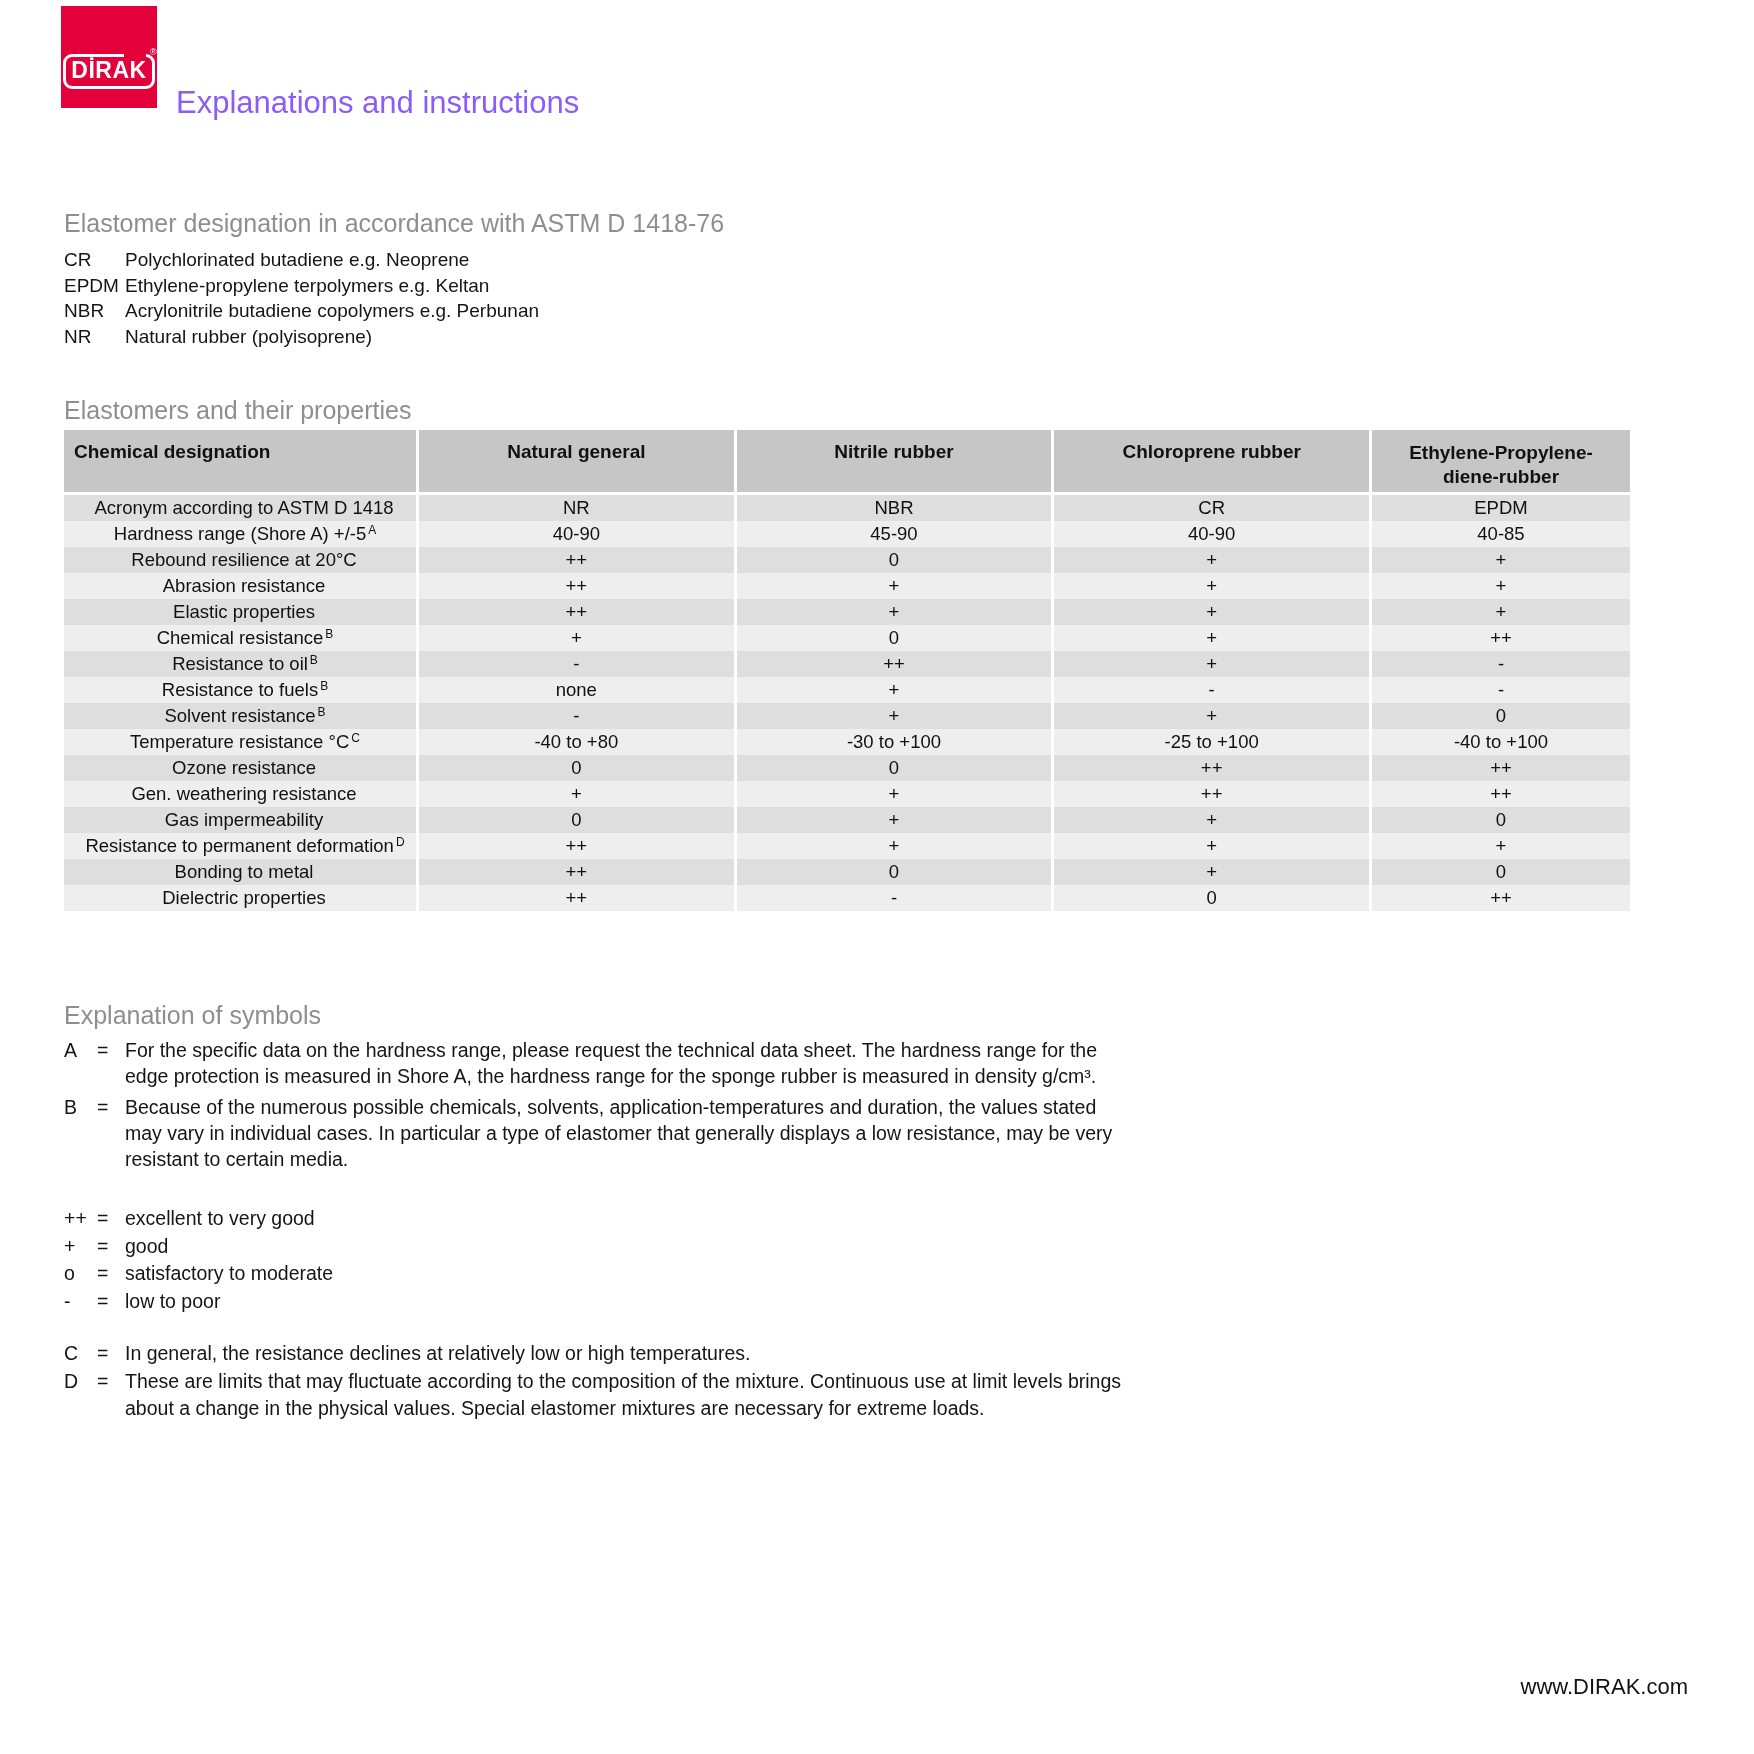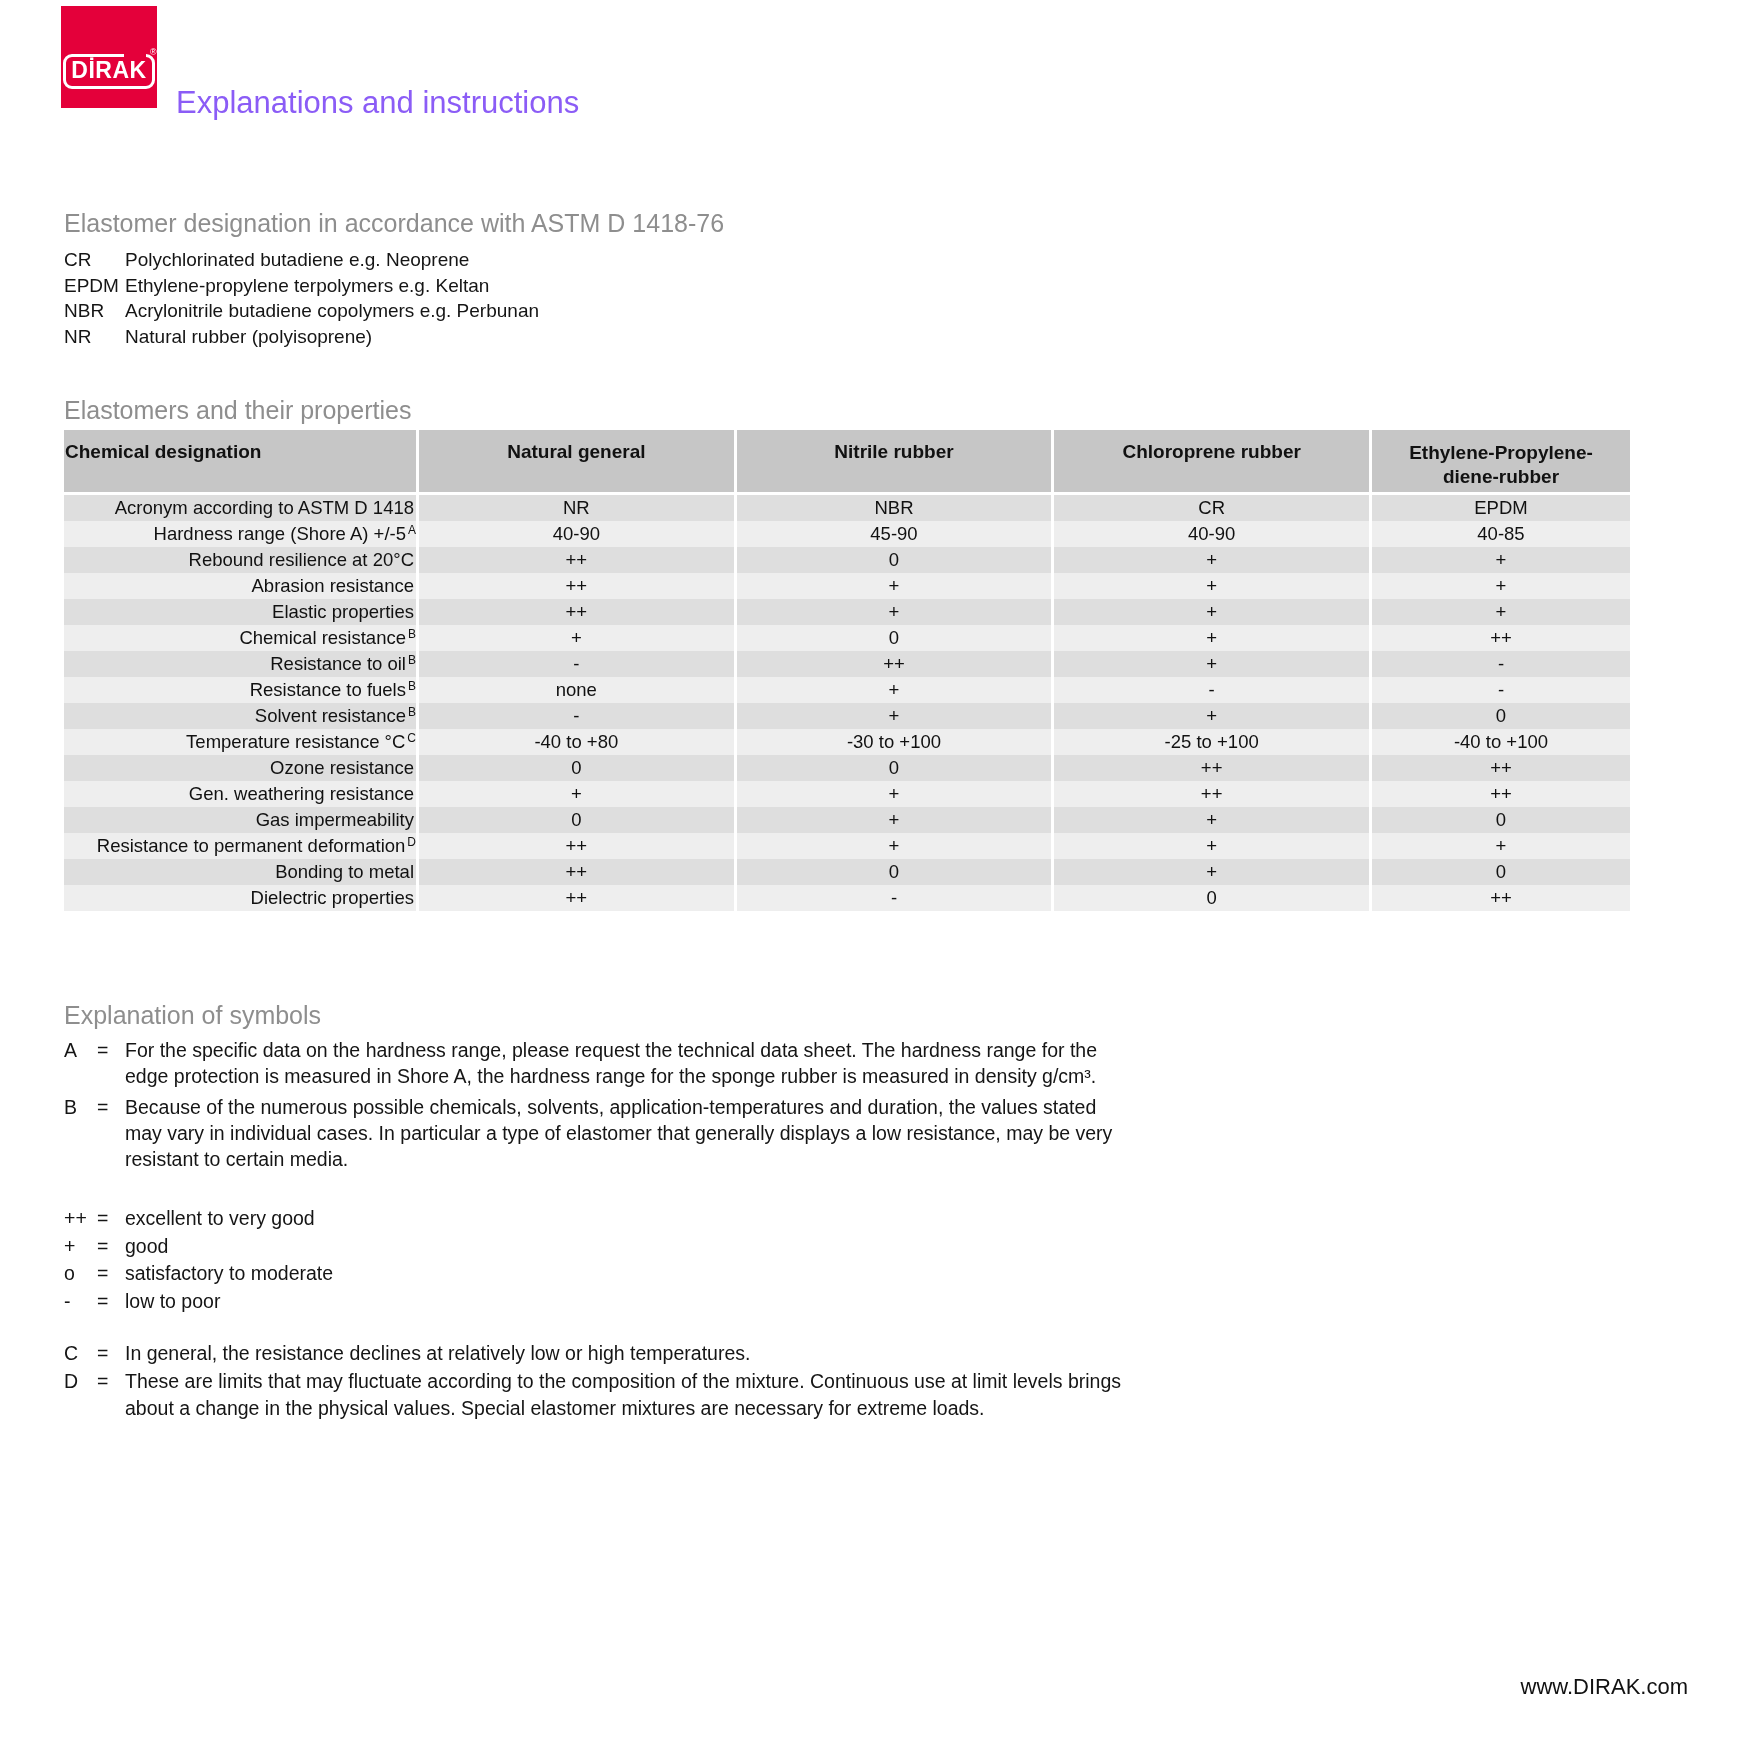--- a/index.html
+++ b/index.html
@@ -33,24 +33,24 @@
 
   
   #properties-heading { margin-top:46px; }
   .props-table { margin-top:4px; }
   .t-header, .t-row { display:grid; grid-template-columns:352px 1fr 1fr 1fr 258px; column-gap:3px; }
   .t-header { margin-bottom:3px; }
   .th {
     background:#c6c6c6; height:62px; padding-top:11px;
     font-weight:700; font-size:19px; text-align:center; color:#111;
   }
-  .th.c0 { text-align:left; padding-left:1px; }
+  .th.c0 { text-align:left; padding-left:10px; }
   .th.c4 { white-space:pre-line; line-height:24px; }
   .td { height:26px; line-height:26px; font-size:18.5px; text-align:center; color:#111; }
-  .td.c0 { text-align:right; padding-left:10px; }
+  .td.c0 { text-align:center; padding-left:10px; }
   .t-body .t-row:nth-child(odd)  .td { background:#dedede; }
   .t-body .t-row:nth-child(even) .td { background:#eeeeee; }
   .sup { font-size:12px; position:relative; top:-6px; margin-left:2px; }
 
   
   #symbols-heading { margin-top:89px; }
   .notes { margin-top:6px; }
   .sym-row { display:grid; grid-template-columns:33px 28px 1fr; font-size:19.5px; line-height:26px; color:#151515; }
   .note { margin-bottom:5px; }
   .sym-text { white-space:pre-line; }

